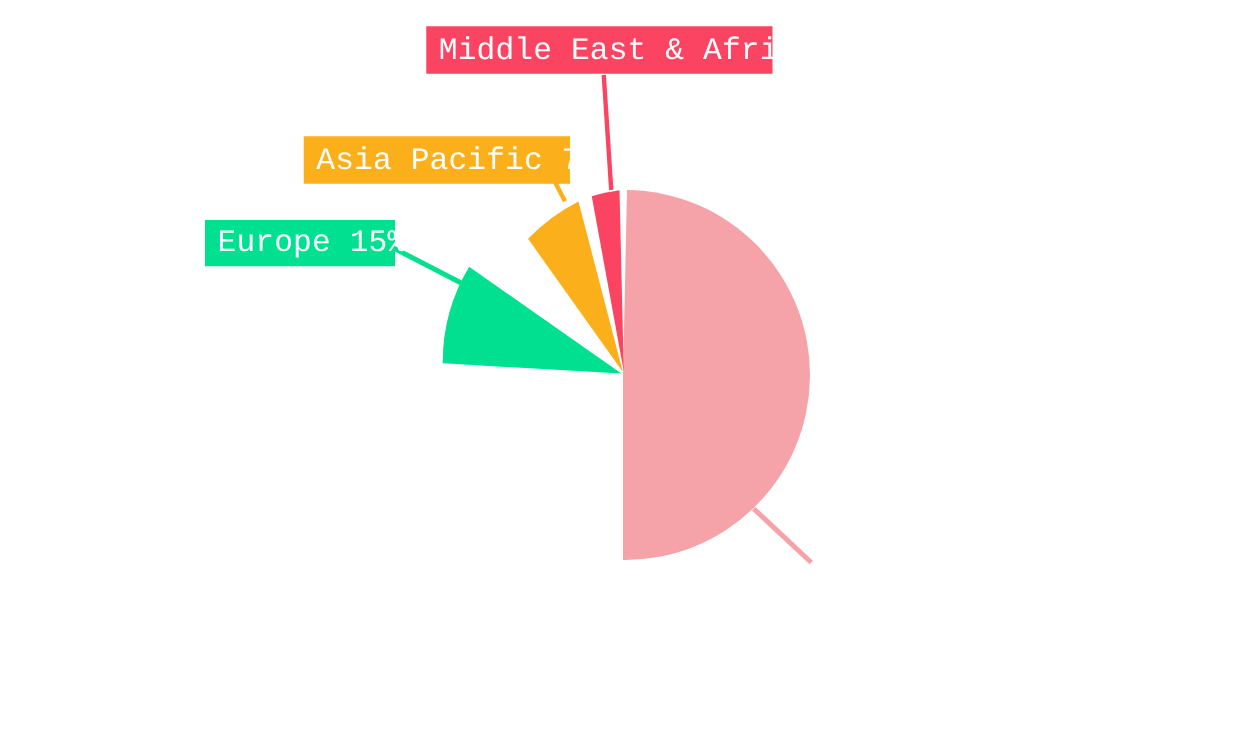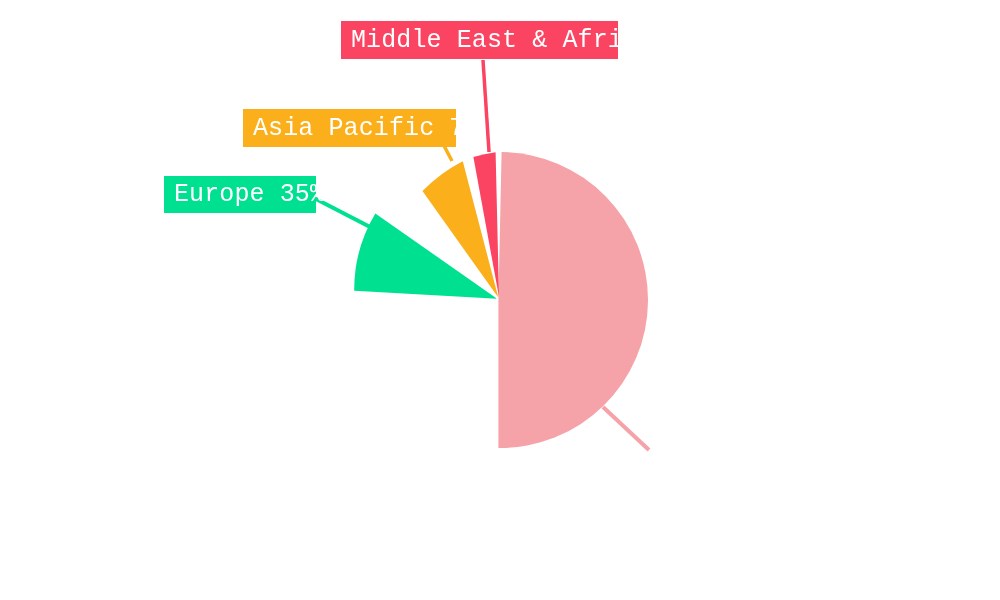--- a/index.html
+++ b/index.html
@@ -66,17 +66,17 @@
 
   <div class="callout-label" style="left:341px; top:21px; width:277px; height:38px; background:#fb4462;">
     <span>Middle East &amp; Africa 3%</span>
   </div>
 
   <div class="callout-label" style="left:243px; top:77px; width:213px; height:38px; background:#fbaf1b;margin-top:32px;">
     <span>Asia Pacific 7%</span>
   </div>
 
   <div class="callout-label" style="left:164px; top:176px; width:152px; height:37px; background:#00e091;">
-    <span>Europe 35%</span>
+    <span>Europe 15%</span>
   </div>
 
 
 </div>
 
 </body></html>

